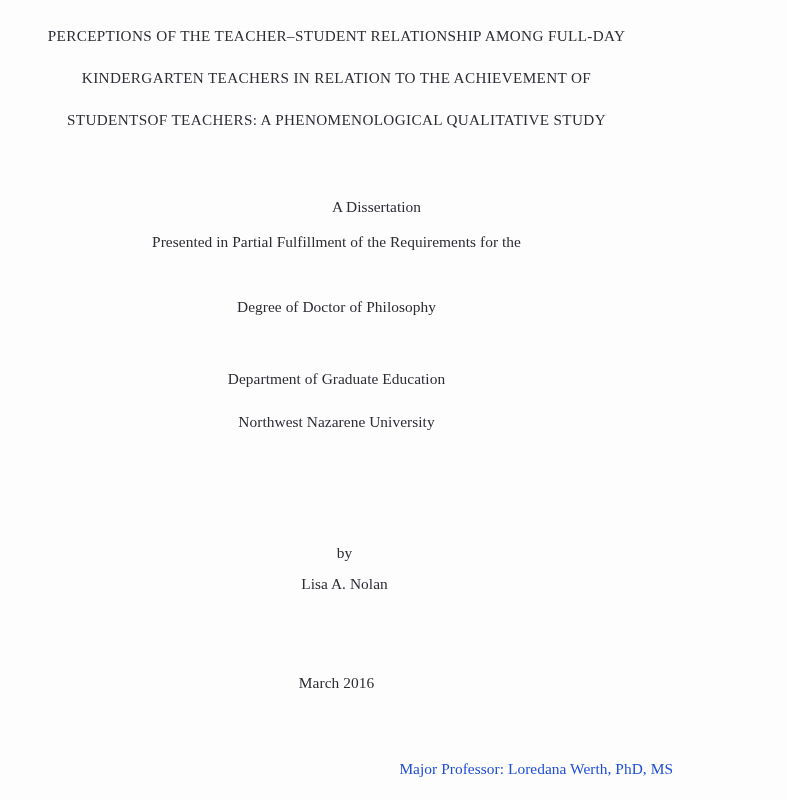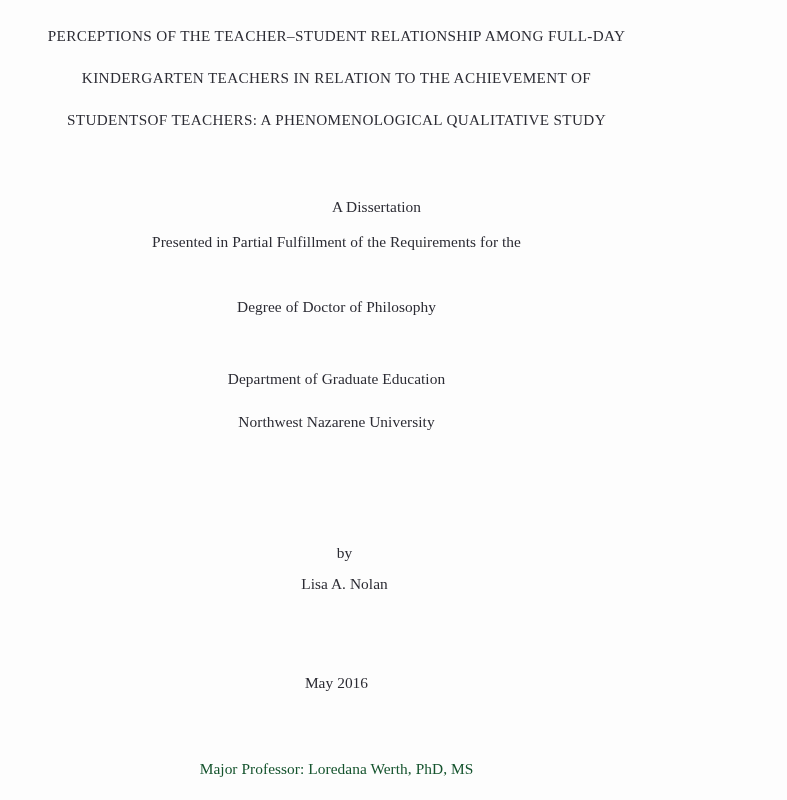--- a/index.html
+++ b/index.html
@@ -54,21 +54,22 @@
 
   .date-line {
     font-size: 15.4px;
     letter-spacing: 0.05px;
     color: #2b2b33;
   }
 
   .advisor-line {
     font-size: 15.4px;
     letter-spacing: 0.05px;
-    color: #14532d;
+    color: #1d4ed8;
+    text-align: right;
   }
 
   
   .t1 { top: 28px; }
   .t2 { top: 70px; }
   .t3 { top: 112px; }
 
   .b1 { top: 199px; margin-left: 40px; }
   .b2 { top: 234px; }
   .b3 { top: 299px; font-family: Liberation Serif, serif; }
@@ -102,17 +103,17 @@
 
 
   <div class="line body-line b5">Department of Graduate Education</div>
 
   <div class="line body-line b6">Northwest Nazarene University</div>
 
   <div class="line author-line a1">by</div>
 
   <div class="line author-line a2">Lisa A. Nolan</div>
 
-  <div class="line date-line d1">May 2016</div>
+  <div class="line date-line d1">March 2016</div>
 
   <div class="line advisor-line p1">Major Professor: Loredana Werth, PhD, MS</div>
 
 </div>
 
 </body></html>

